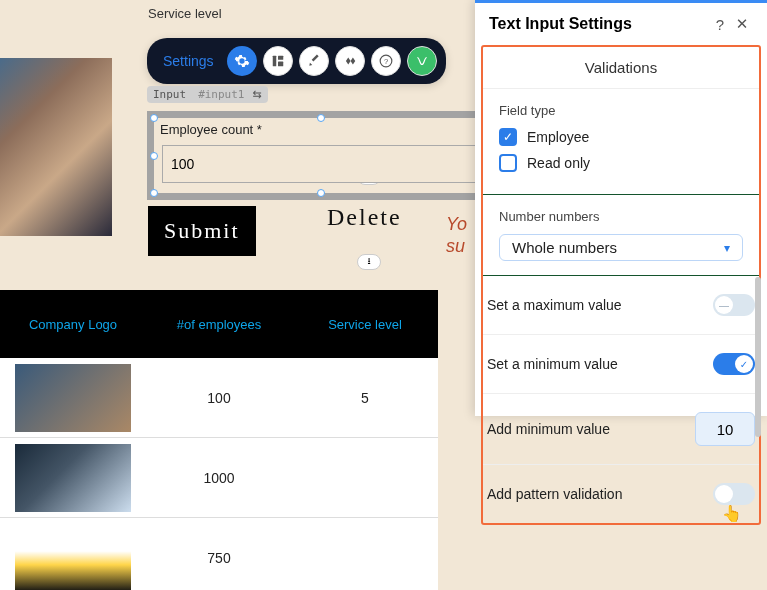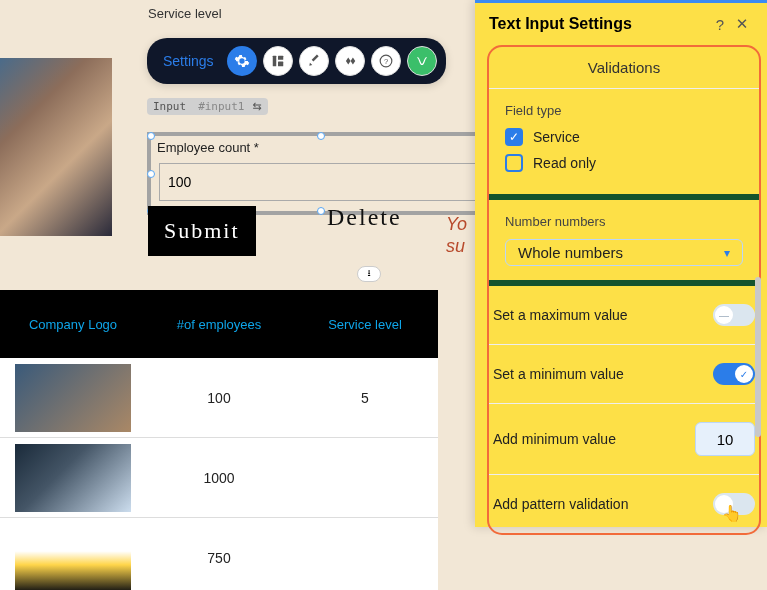--- a/index.html
+++ b/index.html
@@ -5,53 +5,53 @@
   *{box-sizing:border-box;margin:0;padding:0;font-family:Arial,Helvetica,sans-serif}
   body{width:767px;height:590px;overflow:hidden;background:#f2e7d6;position:relative}
   .canvas{position:absolute;inset:0}
   .service-label{position:absolute;left:148px;top:6px;font-size:13px;color:#333}
   .img-left{position:absolute;left:0;top:58px;width:112px;height:178px;background:linear-gradient(135deg,#4a6b8a 0%,#8c6d5a 30%,#c9a888 60%,#2a2a3a 100%)}
   .toolbar{position:absolute;left:147px;top:38px;height:46px;background:#0f172a;border-radius:20px;display:flex;align-items:center;padding:4px 6px;box-shadow:0 2px 8px rgba(0,0,0,.15)}
   .tb-settings{color:#2b7de9;font-size:14px;padding:0 10px;cursor:pointer}
   .tb-icon{width:30px;height:30px;border-radius:50%;display:flex;align-items:center;justify-content:center;margin:0 3px;cursor:pointer;border:1px solid transparent}
   .tb-gear{background:#2b7de9;color:#fff}
   .tb-plain{background:#fff;border:1px solid #ddd}
-  .field-box{position:absolute;left:147px;top:96px;width:348px}
+  .field-box{position:absolute;left:147px;top:84px;width:348px}
   .input-tag{display:inline-flex;align-items:center;background:#d0d0d0;border-radius:4px;font-size:11px;color:#555;padding:2px 6px}
   .input-tag .name{font-family:monospace}
   .input-tag .id{color:#888;margin-left:12px;font-family:monospace}
   .input-tag .hook{margin-left:8px}
-  .selection{position:relative;border:4px solid #a3a3a3;margin-top:17px}
+  .selection{position:relative;border:7px solid #a3a3a3;margin-top:8px}
   .sel-handle{width:8px;height:8px;background:#fff;border:1px solid #5aa6f2;border-radius:50%;position:absolute}
   .hTL{left:-4px;top:-4px}.hTR{right:-4px;top:-4px}.hBL{left:-4px;bottom:-4px}.hBR{right:-4px;bottom:-4px}
   .hML{left:-4px;top:50%;margin-top:-4px}.hMR{right:-4px;top:50%;margin-top:-4px}
   .hMT{left:50%;top:-4px;margin-left:-4px}.hMB{left:50%;bottom:-4px;margin-left:-4px}
   .label-ec{font-size:13px;color:#222;padding:4px 6px 6px}
   .input-ec{margin:2px 8px 10px;border:1px solid #aaa;padding:10px 8px;font-size:14px;background:#f2e7d6}
   .dl-pill{position:absolute;left:210px;width:24px;height:16px;background:#fff;border:1px solid #ccc;border-radius:10px;display:flex;align-items:center;justify-content:center;font-size:9px}
   .btn-submit{position:absolute;left:148px;top:206px;background:#000;color:#fff;font-family:Georgia,serif;font-size:22px;letter-spacing:2px;padding:12px 16px;border:none;cursor:pointer}
   .btn-delete{position:absolute;left:327px;top:204px;color:#111;font-family:Georgia,serif;font-size:24px;letter-spacing:2px;background:none;border:none;cursor:pointer}
   .hint-text{position:absolute;left:446px;top:214px;color:#b84a2c;font-family:Georgia,serif;font-style:italic;font-size:18px;line-height:1.2}
   .table-wrap{position:absolute;left:0;top:290px;width:438px}
   .thead{background:#000;color:#0ea5e9;display:flex;height:68px;align-items:center;font-size:13px}
   .th{flex:1;text-align:center}
   .trow{display:flex;align-items:center;height:80px;border-bottom:1px solid #ddd;background:#fff}
   .td{flex:1;text-align:center;font-size:14px;color:#222}
   .logo{width:116px;height:68px;margin:0 auto;background:linear-gradient(135deg,#3a5a7a,#aa8866)}
   .logo2{background:linear-gradient(135deg,#1a2a3a 0%,#445566 40%,#ccddee 100%)}
   .logo3{background:linear-gradient(0deg,#111 0%,#ffd54a 40%,#fff 60%)}
   
-  .panel{position:absolute;right:0;top:0;width:292px;height:527px;background:#fde047;box-shadow:-2px 0 10px rgba(0,0,0,.15);border-top:3px solid #3a8bf4;display:flex;flex-direction:column}
+  .panel{position:absolute;right:0;top:0;width:292px;height:416px;background:#ffffff;box-shadow:-2px 0 10px rgba(0,0,0,.15);border-top:3px solid #3a8bf4;display:flex;flex-direction:column}
   .panel-head{display:flex;align-items:center;padding:12px 14px}
   .panel-title{font-weight:bold;font-size:16px;flex:1}
   .panel-help,.panel-close{width:22px;text-align:center;color:#555;cursor:pointer;font-size:15px}
-  .panel-body{flex:1;border:2px solid #f26b3a;margin:0 6px 6px 12px;border-radius:15px;display:flex;flex-direction:column;position:relative}
+  .panel-body{flex:1;border:2px solid #f26b3a;margin:0 6px 6px 6px;border-radius:3px;display:flex;flex-direction:column;position:relative}
   .scrollbar{position:absolute;right:-2px;top:230px;width:6px;height:160px;background:#c8c8c8;border-radius:3px}
   .sec-title{text-align:center;font-size:15px;color:#333;padding:12px 0;border-bottom:1px solid #eee}
-  .sec{padding:14px 16px;border-bottom:6px solid #14532d}
+  .sec{padding:14px 16px;border-bottom:1px solid #14532d}
   .flabel{font-size:13px;color:#444;margin-bottom:10px}
   .check-row{display:flex;align-items:center;margin:8px 0;font-size:14px;color:#222}
   .cbox{width:18px;height:18px;border:2px solid #2b7de9;border-radius:4px;margin-right:10px;display:flex;align-items:center;justify-content:center;font-size:12px;color:#fff}
   .cbox.on{background:#2b7de9}
   .select{border:1px solid #bcd6f7;border-radius:6px;padding:4px 12px;display:flex;align-items:center;justify-content:space-between;font-size:15px;cursor:pointer;color:#222}
   .chev{color:#2b7de9;font-size:12px}
   .row{display:flex;align-items:center;justify-content:space-between;padding:18px 4px;border-bottom:1px solid #eee;font-size:14px;color:#222}
   .toggle{width:42px;height:22px;background:#dbe6ef;border-radius:11px;position:relative;cursor:pointer}
   .toggle .knob{position:absolute;width:18px;height:18px;background:#fff;border-radius:50%;top:2px;left:2px;display:flex;align-items:center;justify-content:center;font-size:10px;color:#9ab}
   .toggle.on{background:#2b7de9}
@@ -167,21 +167,21 @@
       <div class="panel-close">✕</div>
     </div>
     <div class="panel-body">
       <div class="scrollbar"></div>
       <div class="sec-title">Validations</div>
 
       <div class="sec">
         <div class="flabel">Field type</div>
         <div class="check-row">
           <div class="cbox on">✓</div>
-          <span>Service</span>
+          <span>Employee</span>
         </div>
         <div class="check-row">
           <div class="cbox"></div>
           <span>Read only</span>
         </div>
       </div>
 
       <div class="sec">
         <div class="flabel">Number numbers</div>
         <div class="select">

